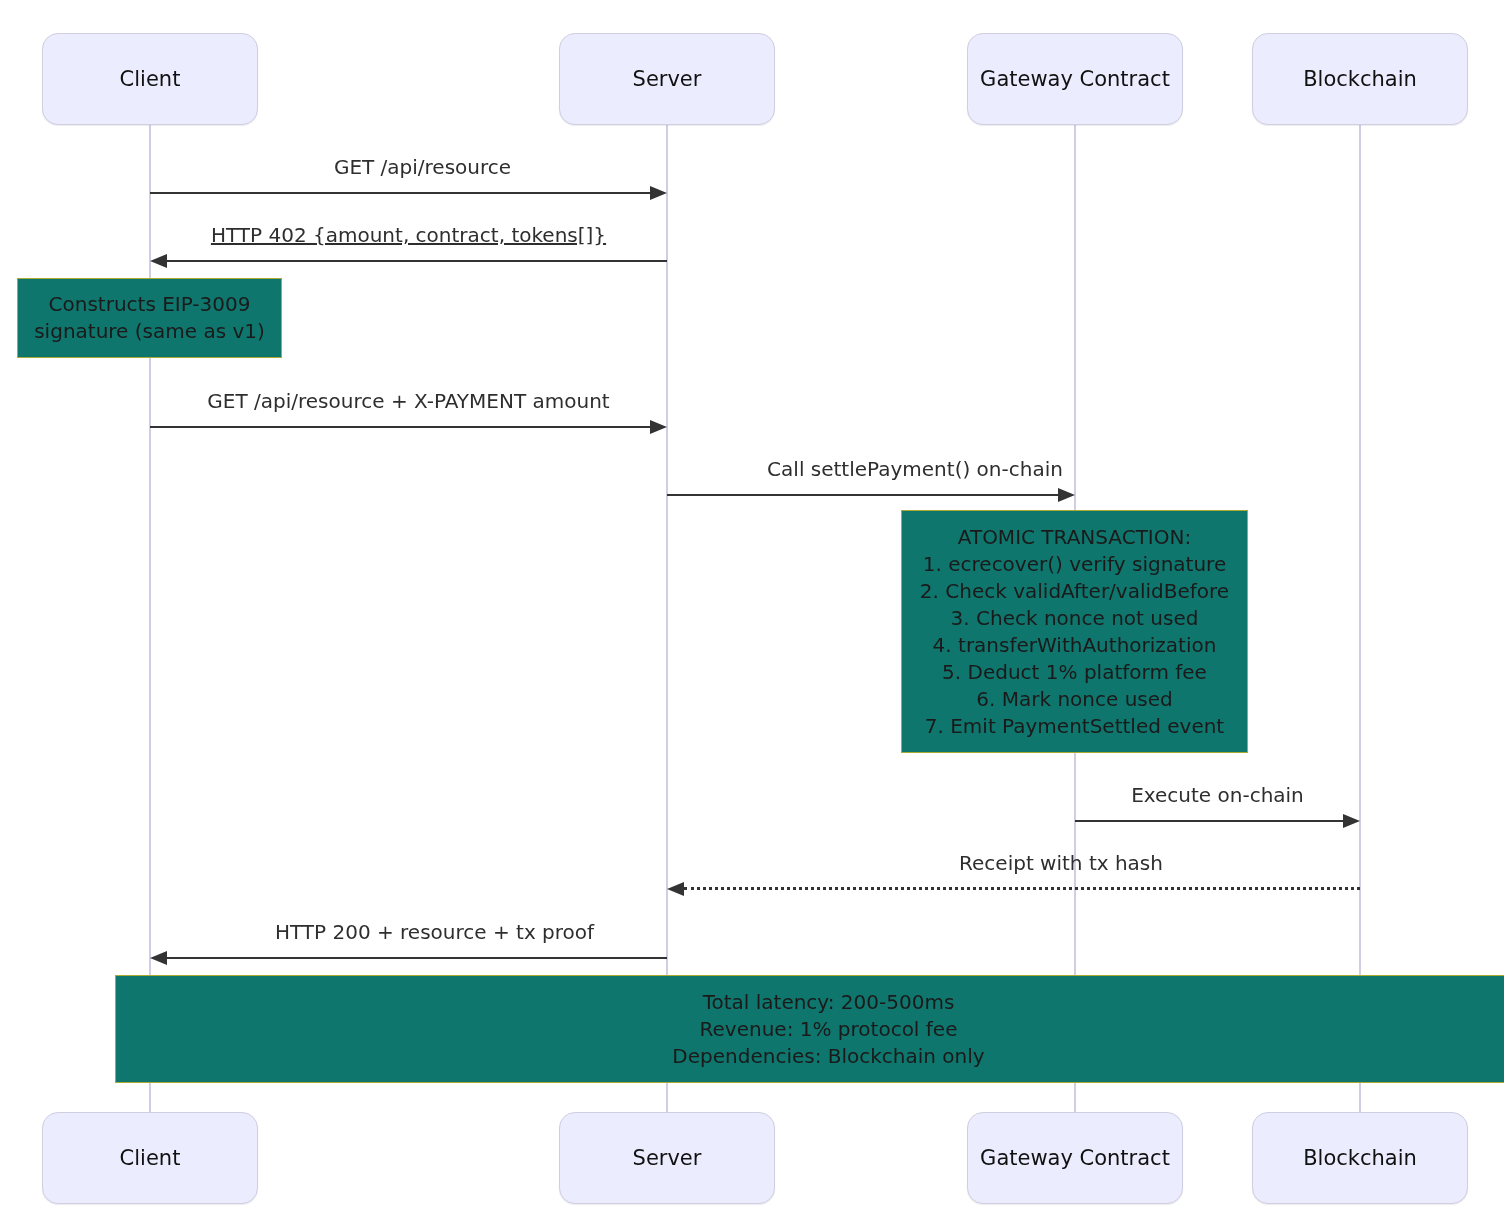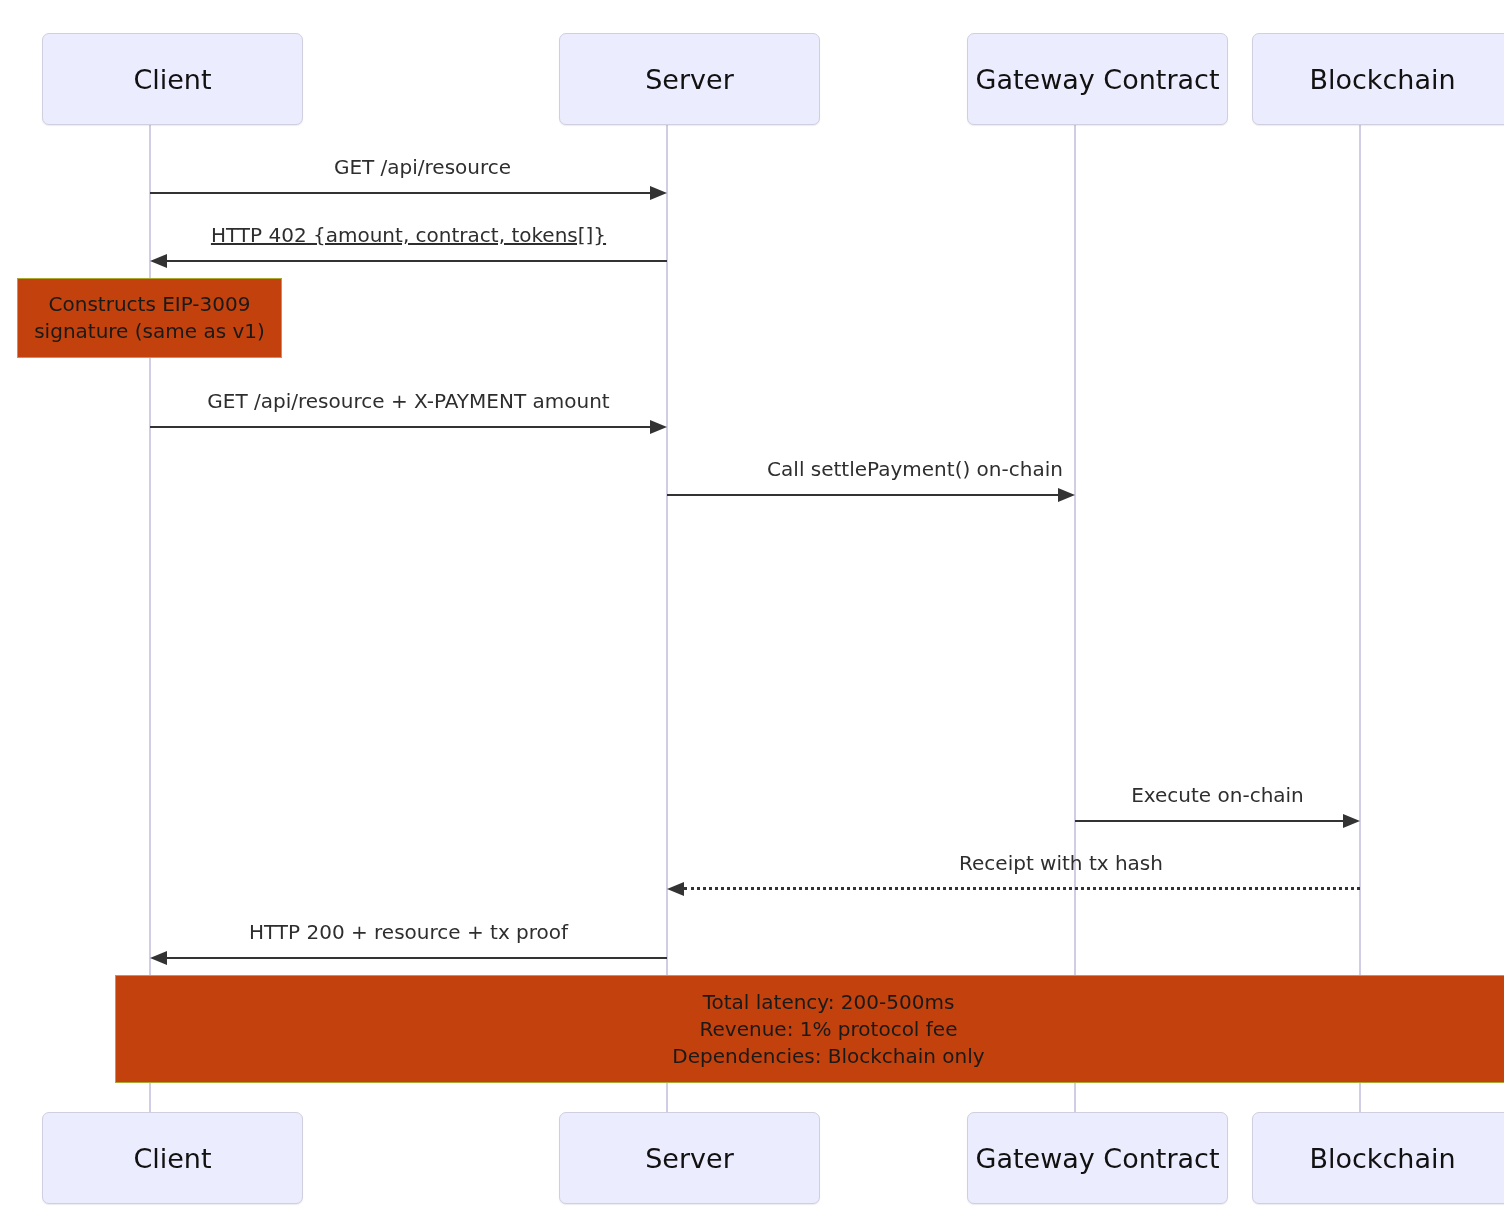--- a/index.html
+++ b/index.html
@@ -17,29 +17,29 @@
   }
   .lifeline {
     position: absolute;
     width: 2px;
     top: 125px;
     height: 988px;
     background: #d0cde4;
   }
   .actor-box {
     position: absolute;
-    width: 261px;
+    width: 216px;
     height: 92px;
     background: #ececff;
     border: 1px solid #cfcfe0;
-    border-radius: 7px;
+    border-radius: 16px;
     display: flex;
     align-items: center;
     justify-content: center;
-    font-size: 27px;
+    font-size: 21px;
     color: #111111;
     box-sizing: border-box;
     box-shadow: 0 1px 1px rgba(120,120,160,0.15);
   }
   .msg-label {
     position: absolute;
     text-align: center;
     font-size: 20px;
     color: #2e2e2e;
     white-space: nowrap;
@@ -56,21 +56,21 @@
     position: absolute;
     width: 0;
     height: 0;
     border-top: 7px solid transparent;
     border-bottom: 7px solid transparent;
   }
   .arrowhead.right { border-left: 17px solid #333333; }
   .arrowhead.left  { border-right: 17px solid #333333; }
   .note {
     position: absolute;
-    background: #c2410c;
+    background: #0f766e;
     border: 1px solid #aaaa33;
     box-sizing: border-box;
     display: flex;
     align-items: center;
     justify-content: center;
     text-align: center;
     font-size: 20px;
     line-height: 27px;
     color: #1a1a1a;
     white-space: pre-line;
@@ -111,30 +111,38 @@
 signature (same as v1)</div>
 
   <div class="msg-label" style="left:150px;top:389px;width:517px;">GET /api/resource + X-PAYMENT amount</div>
   <div class="msg-line" style="left:150px;top:426px;width:500px;"></div>
   <div class="arrowhead right" style="left:650px;top:420px;"></div>
 
   <div class="msg-label" style="left:667px;top:457px;width:408px;padding-left:44px;">Call settlePayment() on-chain</div>
   <div class="msg-line" style="left:667px;top:494px;width:391px;"></div>
   <div class="arrowhead right" style="left:1058px;top:488px;"></div>
 
+  <div class="note" style="left:901px;top:510px;width:347px;height:243px;">ATOMIC TRANSACTION:
+1. ecrecover() verify signature
+2. Check validAfter/validBefore
+3. Check nonce not used
+4. transferWithAuthorization
+5. Deduct 1% platform fee
+6. Mark nonce used
+7. Emit PaymentSettled event</div>
 
   <div class="msg-label" style="left:1075px;top:783px;width:285px;">Execute on-chain</div>
   <div class="msg-line" style="left:1075px;top:820px;width:268px;"></div>
   <div class="arrowhead right" style="left:1343px;top:814px;"></div>
 
   <div class="msg-label" style="left:660px;top:851px;width:802px;">Receipt with tx hash</div>
   <div class="msg-line dotted" style="left:684px;top:887px;width:676px;"></div>
   <div class="arrowhead left" style="left:667px;top:882px;"></div>
 
-  <div class="msg-label" style="left:150px;top:920px;width:517px;">HTTP 200 + resource + tx proof</div>
+  <div class="msg-label" style="left:150px;top:920px;width:517px;padding-left:26px;">HTTP 200 + resource + tx proof</div>
   <div class="msg-line" style="left:167px;top:957px;width:500px;"></div>
   <div class="arrowhead left" style="left:150px;top:951px;"></div>
 
   <div class="note" style="left:115px;top:975px;width:1427px;height:108px;">Total latency: 200-500ms
 Revenue: 1% protocol fee
 Dependencies: Blockchain only</div>
 
   <div class="actor-box" style="left:42px;top:1112px;">
       <span>Client</span>
     </div>

